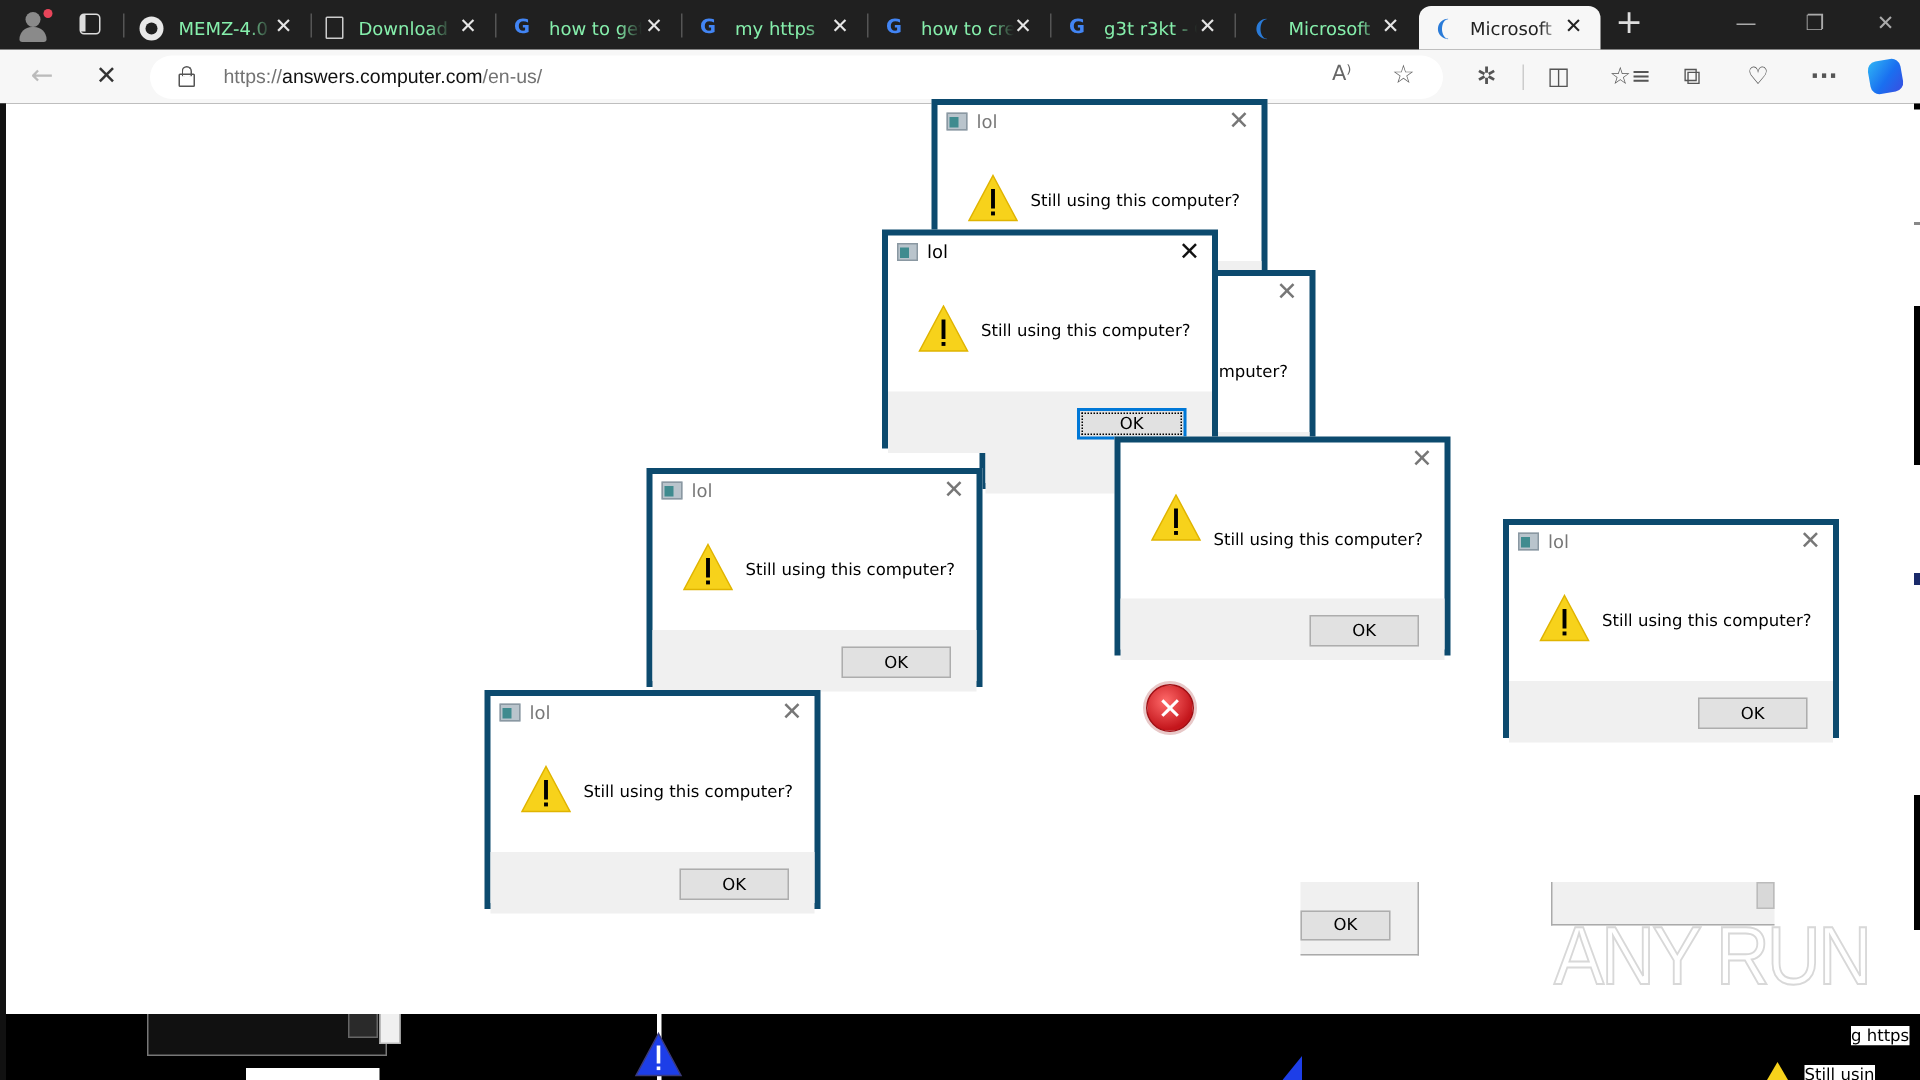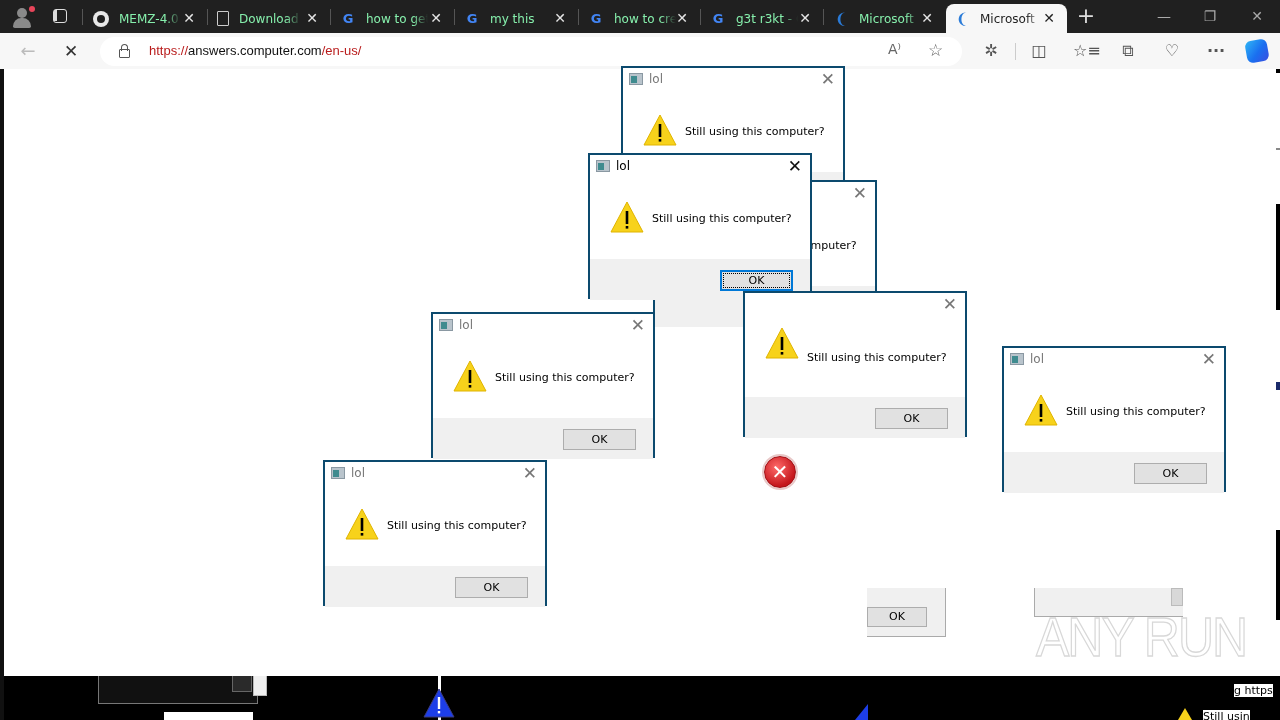--- a/index.html
+++ b/index.html
@@ -34,34 +34,34 @@
   .toolbar { position:absolute; left:0; top:33px; width:1280px; height:36px; background:#f7f7f7; }
   .tb-ico { position:absolute; top:8px; width:20px; height:20px; color:#555; font-size:16px; line-height:20px; text-align:center; }
   .back { left:18px; color:#bbb; font-size:18px; }
   .stop { left:61px; color:#333; font-size:17px; }
   .address { position:absolute; left:100px; top:4px; width:862px; height:29px; background:#fff; border-radius:15px; }
   .lock { position:absolute; left:19px; top:7px; width:11px; height:14px; }
   .lock .shackle { position:absolute; left:2px; top:0; width:7px; height:7px; border:1.4px solid #555; border-bottom:none; border-radius:4px 4px 0 0; }
   .lock .body { position:absolute; left:0; top:5px; width:11px; height:9px; border:1.4px solid #555; border-radius:1px; }
   .url { position:absolute; left:49px; top:6px; font-size:13px; color:#333; font-family:"Liberation Sans", sans-serif; }
   .url .host { color:#111; }
-  .url .dim { color:#b91c1c; }
+  .url .dim { color:#737373; }
   .read-aloud { position:absolute; left:788px; top:4px; color:#666; font-size:14px; }
   .fav-star { position:absolute; left:828px; top:3px; color:#666; font-size:17px; }
   .copilot { position:absolute; left:1246px; top:7px; width:22px; height:22px; border-radius:6px; background: linear-gradient(135deg, #2fb6f5 0%, #1a6ff0 55%, #3a4de0 100%); transform: rotate(-10deg); }
   .tb-sep { position:absolute; left:1015px; top:10px; width:1px; height:17px; background:#ccc; }
 
   
   .page { position:absolute; left:4px; top:69px; width:1268px; height:607px; background:#fff; }
   .left-edge { position:absolute; left:0; top:69px; width:4px; height:651px; background:#111; }
   .right-edge { position:absolute; left:1272px; top:69px; width:8px; height:651px; background:#fff; }
   .rstripe { position:absolute; left:1276px; width:4px; background:#000; }
 
   
-  .dlg { position:absolute; width:224px; height:146px; background:#fff; border:2px solid #0c4a6e; font-family:"DejaVu Sans", sans-serif; }
+  .dlg { position:absolute; width:224px; height:146px; background:#fff; border:4px solid #0c4a6e; font-family:"DejaVu Sans", sans-serif; }
   .dlg .titlebar { position:absolute; left:0; top:0; width:100%; height:24px; }
   .dlg .appicon { position:absolute; left:6px; top:5px; width:14px; height:12px; background:#b9c4cc; border:1px solid #8a98a2; }
   .dlg .appicon::before { content:""; position:absolute; left:1px; top:2px; width:6px; height:7px; background:#3f8b8f; }
   .dlg .title { position:absolute; left:26px; top:4px; font-size:12px; color:#777; }
   .dlg.front .title { color:#000; }
   .dlg .xbtn { position:absolute; right:8px; top:2px; font-size:17px; color:#777; line-height:18px; }
   .dlg.front .xbtn { color:#111; }
   .dlg .warn { position:absolute; left:20px; top:46px; width:34px; height:32px; }
   .dlg .msg { position:absolute; left:62px; top:57px; font-size:11px; color:#000; white-space:nowrap; }
   .dlg .footer { position:absolute; left:0; top:104px; width:100%; height:41px; background:#f0f0f0; }
@@ -101,21 +101,21 @@
     </div>
     <div class="tab-sep" style="left:330px"></div>
     <div class="tab" style="left:332px;width:122px">
       <span class="fav g-fav">G</span>
       <span class="title">how to get</span>
       <span class="close">✕</span>
     </div>
     <div class="tab-sep" style="left:454px"></div>
     <div class="tab" style="left:456px;width:122px">
       <span class="fav g-fav">G</span>
-      <span class="title">my this</span>
+      <span class="title">my https</span>
       <span class="close">✕</span>
     </div>
     <div class="tab-sep" style="left:578px"></div>
     <div class="tab" style="left:580px;width:120px">
       <span class="fav g-fav">G</span>
       <span class="title">how to cre</span>
       <span class="close">✕</span>
     </div>
     <div class="tab-sep" style="left:700px"></div>
     <div class="tab" style="left:702px;width:121px">

